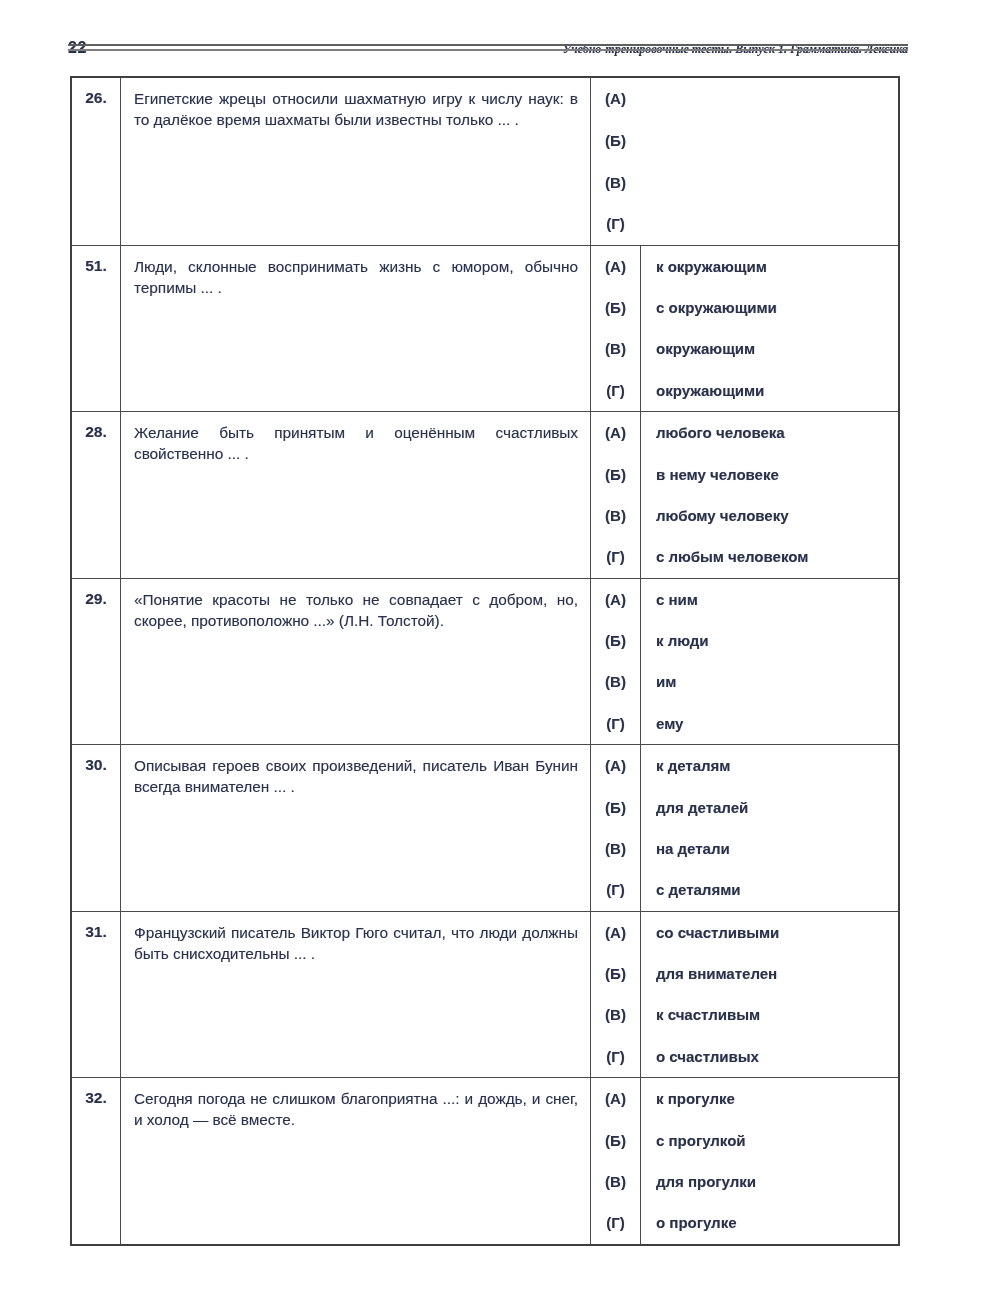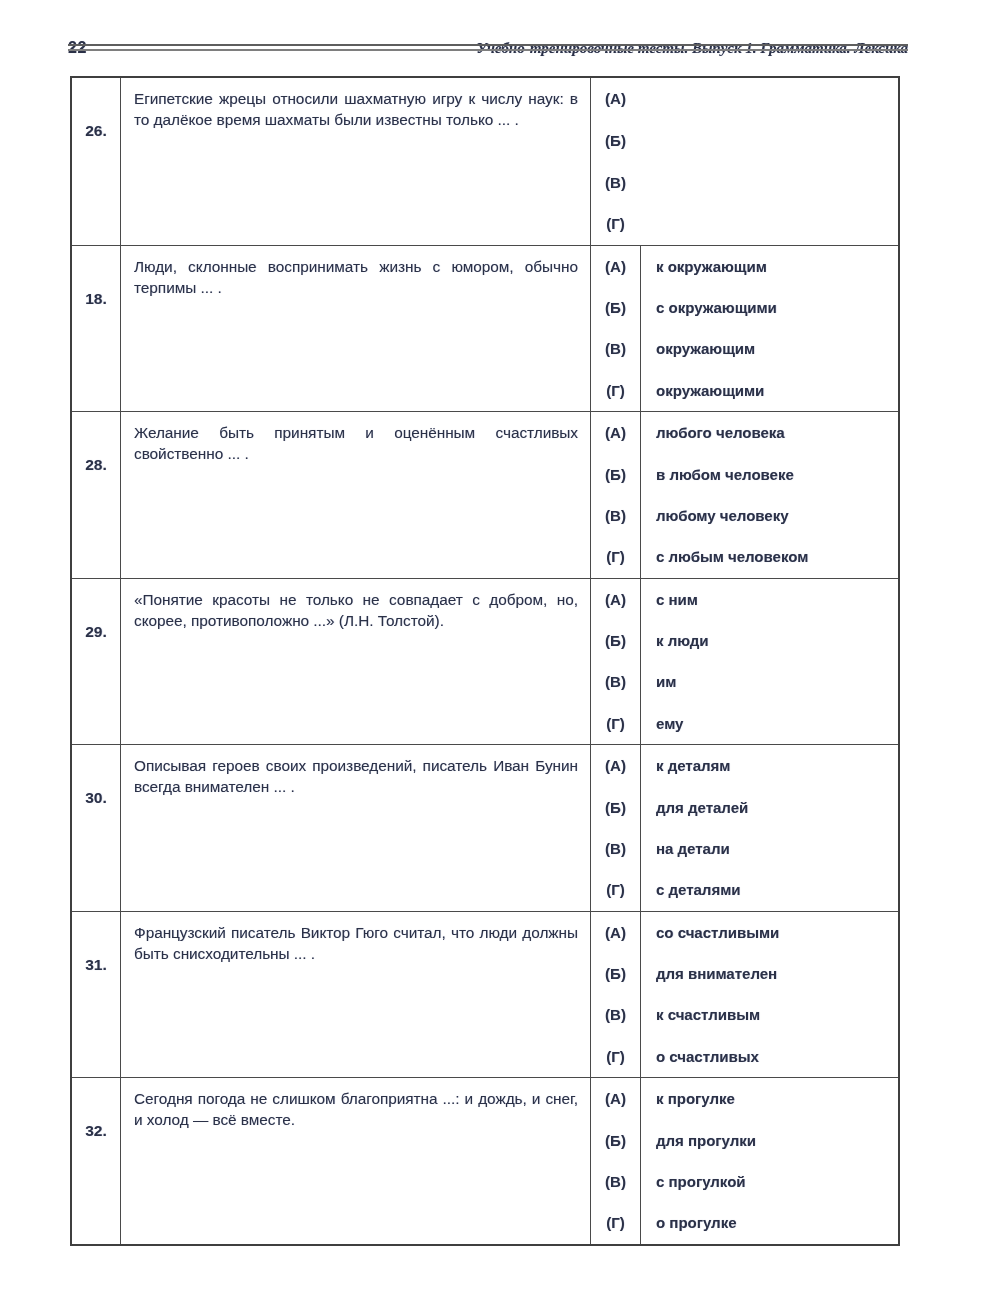--- a/index.html
+++ b/index.html
@@ -25,21 +25,21 @@
   .page-num {
     font-size: 16px;
     font-weight: bold;
     letter-spacing: 0.5px;
     text-shadow: 0.3px 0.3px 0.7px rgba(40,60,130,0.35);
   }
   .running-title {
     font-family: "Liberation Serif", serif;
     font-style: italic;
     font-weight: bold;
-    font-size: 15px;
+    font-size: 12px;
     text-shadow: 0.3px 0.3px 0.7px rgba(40,60,130,0.35);
   }
   .double-rule {
     position: absolute;
     left: 68px;
     top: 44px;
     width: 840px;
     height: 3px;
     border-top: 2.5px solid #5e5e5e;
     border-bottom: 2px solid #7e7e7e;
@@ -65,21 +65,20 @@
     box-sizing: border-box;
     overflow: hidden;
   }
   .cell:first-child { border-left: none; }
   .num {
     padding-top: 11px;
     text-align: center;
     font-size: 15.5px;
     font-weight: bold;
     text-shadow: 0.3px 0.3px 0.7px rgba(40,60,130,0.35);
-    margin-top: 33px;
   }
   .qtext {
     padding: 10px 12px 0 13px;
     font-size: 15.3px;
     font-weight: normal;
     line-height: 1.38;
     text-align: justify;
     text-shadow: 0.3px 0.3px 0.7px rgba(40,60,130,0.35);
   }
   .letters, .opts {
@@ -113,21 +112,21 @@
     <div class="cell qtext">Египетские жрецы относили шахматную игру к числу наук: в то далёкое время шахматы были известны только ... .</div>
     <div class="cell letters">
       <div class="slot letter">(А)</div>
       <div class="slot letter">(Б)</div>
       <div class="slot letter">(В)</div>
       <div class="slot letter">(Г)</div>
     </div>
   </div>
 
   <div class="qrow">
-    <div class="cell num">18.</div>
+    <div class="cell num">51.</div>
     <div class="cell qtext">Люди, склонные воспринимать жизнь с юмором, обычно терпимы ... .</div>
     <div class="cell letters">
       <div class="slot letter">(А)</div>
       <div class="slot letter">(Б)</div>
       <div class="slot letter">(В)</div>
       <div class="slot letter">(Г)</div>
     </div>
     <div class="cell opts">
       <div class="slot opt">к окружающим</div>
       <div class="slot opt">с окружающими</div>
@@ -140,21 +139,21 @@
     <div class="cell num">28.</div>
     <div class="cell qtext">Желание быть принятым и оценённым счастливых свойственно ... .</div>
     <div class="cell letters">
       <div class="slot letter">(А)</div>
       <div class="slot letter">(Б)</div>
       <div class="slot letter">(В)</div>
       <div class="slot letter">(Г)</div>
     </div>
     <div class="cell opts">
       <div class="slot opt">любого человека</div>
-      <div class="slot opt">в любом человеке</div>
+      <div class="slot opt">в нему человеке</div>
       <div class="slot opt">любому человеку</div>
       <div class="slot opt">с любым человеком</div>
     </div>
   </div>
 
   <div class="qrow">
     <div class="cell num">29.</div>
     <div class="cell qtext">«Понятие красоты не только не совпадает с добром, но, скорее, противоположно ...» (Л.Н. Толстой).</div>
     <div class="cell letters">
       <div class="slot letter">(А)</div>
@@ -208,19 +207,19 @@
     <div class="cell num">32.</div>
     <div class="cell qtext">Сегодня погода не слишком благоприятна ...: и дождь, и снег, и холод — всё вместе.</div>
     <div class="cell letters">
       <div class="slot letter">(А)</div>
       <div class="slot letter">(Б)</div>
       <div class="slot letter">(В)</div>
       <div class="slot letter">(Г)</div>
     </div>
     <div class="cell opts">
       <div class="slot opt">к прогулке</div>
+      <div class="slot opt">с прогулкой</div>
       <div class="slot opt">для прогулки</div>
-      <div class="slot opt">с прогулкой</div>
       <div class="slot opt">о прогулке</div>
     </div>
   </div>
 </div>
 </div>
 
 </body></html>

